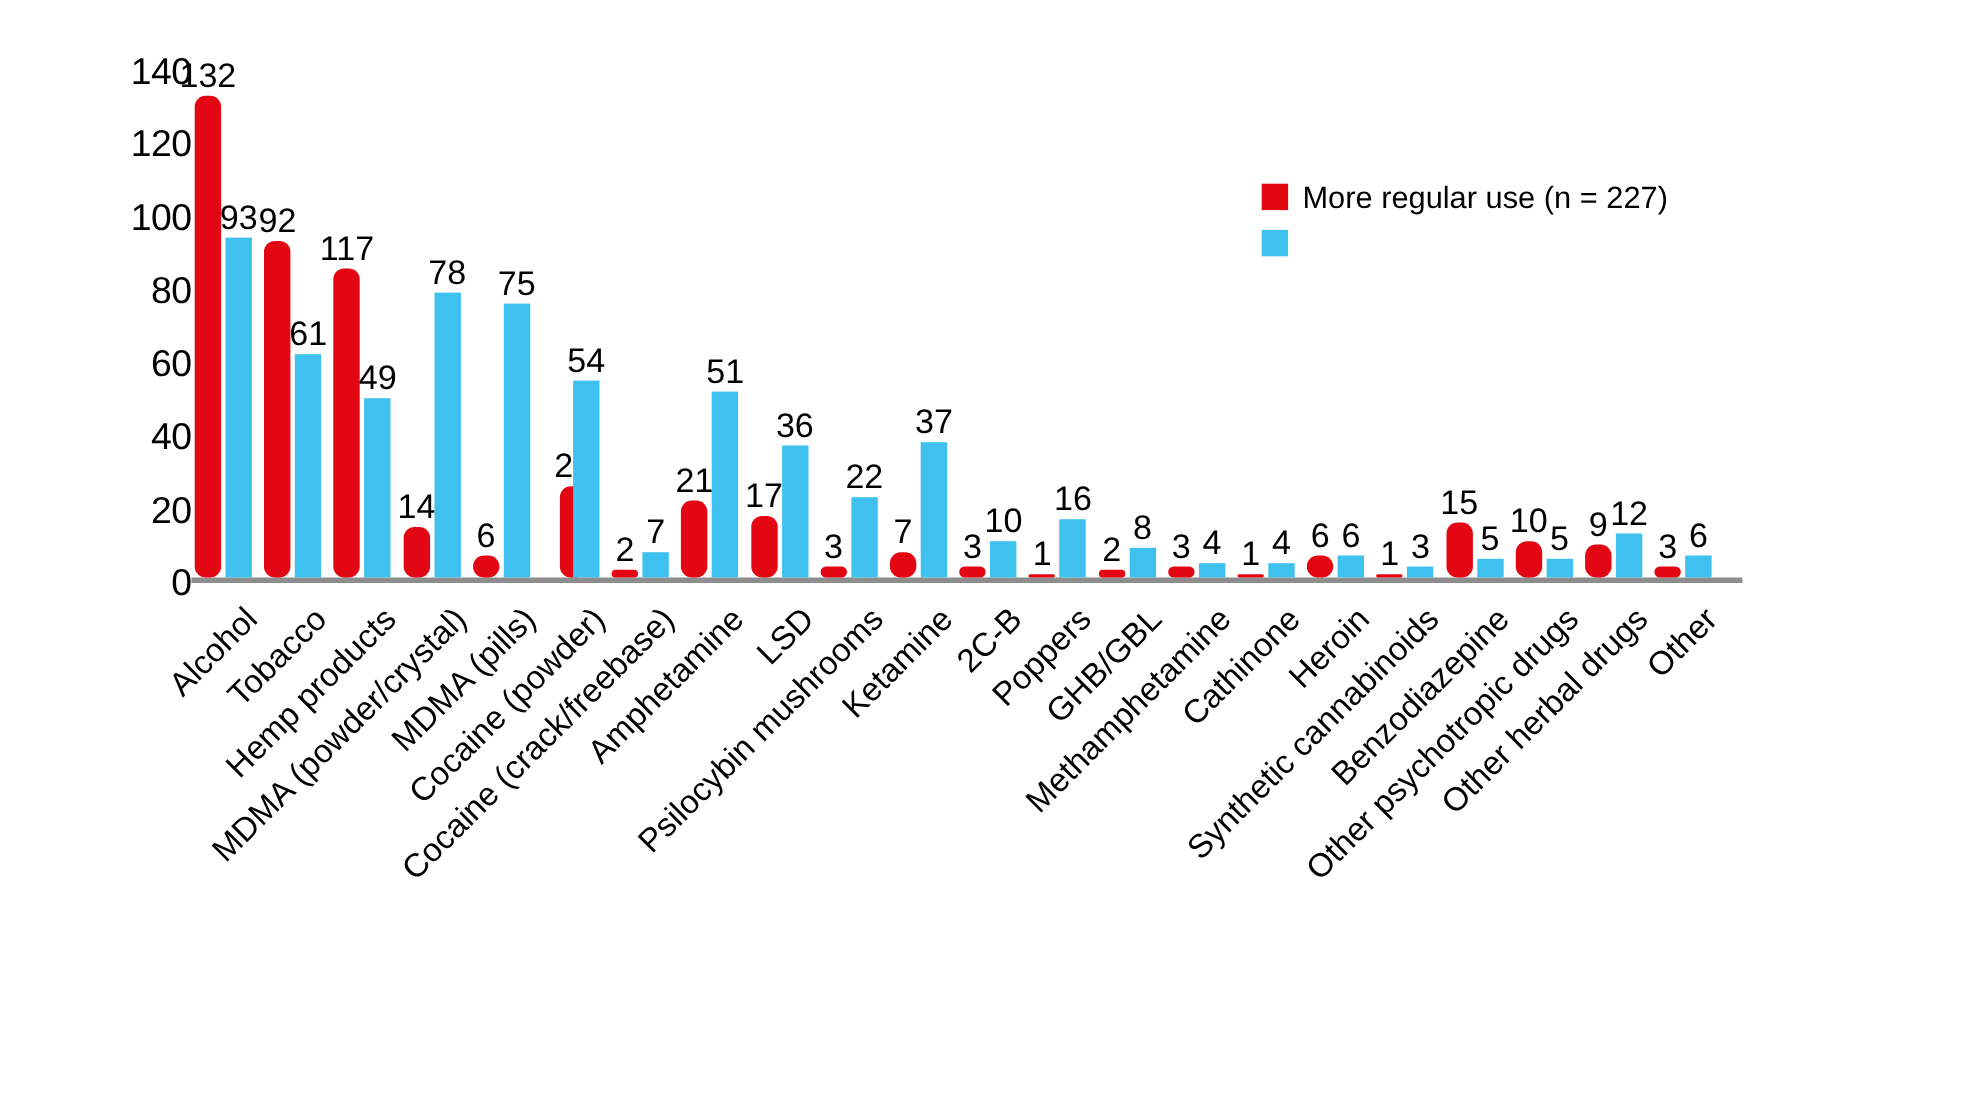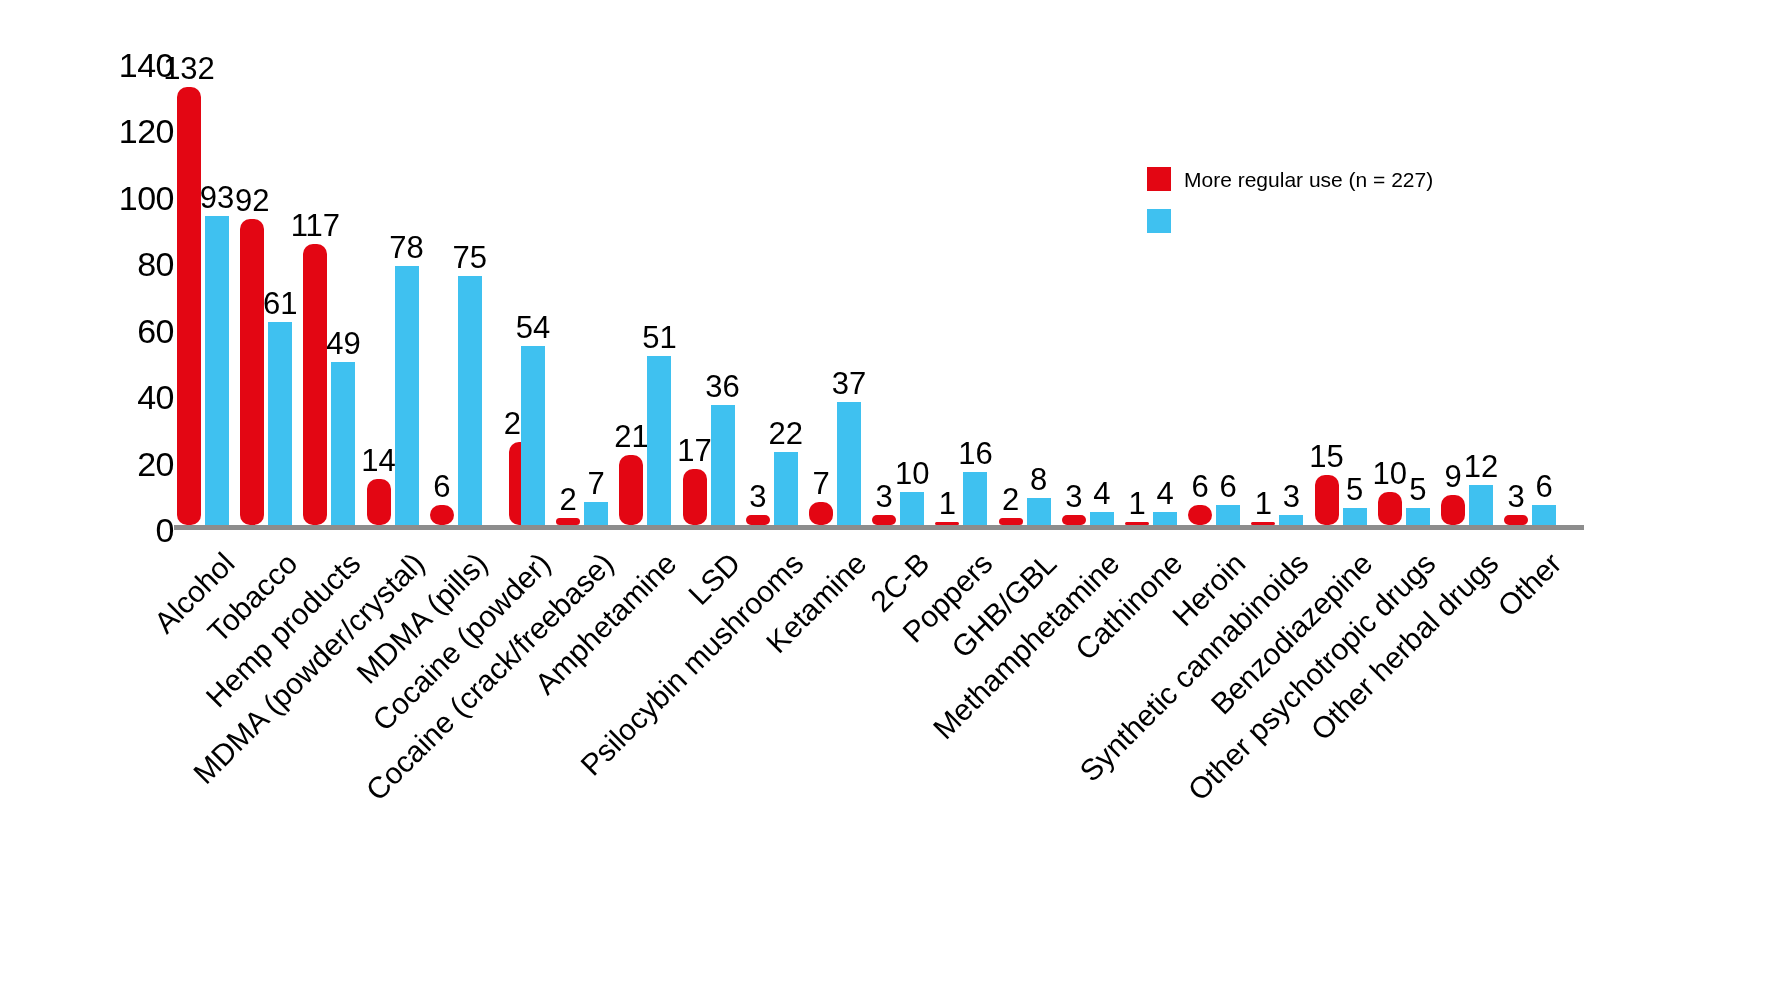--- a/index.html
+++ b/index.html
@@ -130,21 +130,21 @@
     align-items: center;
     height: 42px;
   }
   .legend-swatch {
     width: 24px;
     height: 24px;
     margin-right: 13px;
     flex: 0 0 auto;
   }
   .legend-text {
-    font-size: 21px;
+    font-size: 28px;
     line-height: 31px;
     color: #000000;
     white-space: nowrap;
   }
 </style>
 </head>
 <body>
 
 <div id="chart-root">
 

